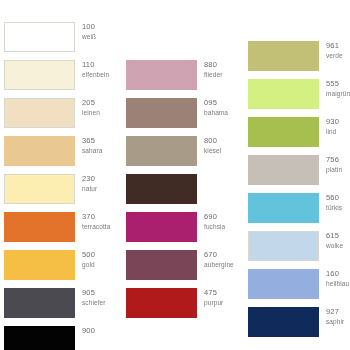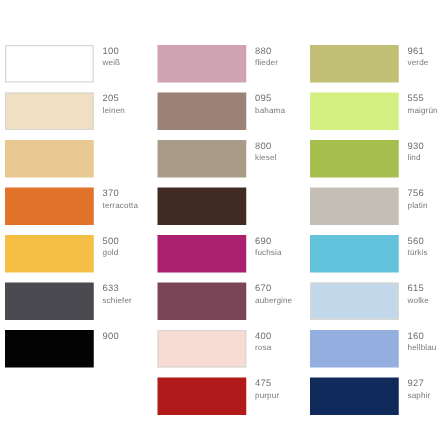--- a/index.html
+++ b/index.html
@@ -16,21 +16,21 @@
   }
 
   #color-chart {
     position: relative;
     width: 350px;
     height: 350px;
     box-sizing: border-box;
     padding: 36px 0 0 0;
     display: flex;
     flex-direction: row;
-    align-items: flex-start;
+    align-items: center;
   }
 
   .color-column {
     display: flex;
     flex-direction: column;
     width: 116px;
     flex: 0 0 116px;
   }
 
   .color-column.col-1 { padding-left: 4px; }
@@ -86,47 +86,65 @@
 <div id="color-chart">
     <div class="color-column col-1">
       <div class="swatch-row">
         <div class="swatch-chip outlined" style="background: rgb(255, 255, 255);"></div>
         <div class="swatch-text">
           <div class="swatch-code">100</div>
           <div class="swatch-label">weiß</div>
         </div>
       </div>
       <div class="swatch-row">
+        <div class="swatch-chip outlined" style="background: rgb(246, 241, 216);"></div>
+        <div class="swatch-text">
+          <div class="swatch-code">110</div>
+          <div class="swatch-label">elfenbein</div>
+        </div>
+      </div>
+      <div class="swatch-row">
         <div class="swatch-chip outlined" style="background: rgb(240, 223, 192);"></div>
         <div class="swatch-text">
           <div class="swatch-code">205</div>
           <div class="swatch-label">leinen</div>
         </div>
       </div>
       <div class="swatch-row">
         <div class="swatch-chip" style="background: rgb(234, 200, 146);"></div>
+        <div class="swatch-text">
+          <div class="swatch-code">365</div>
+          <div class="swatch-label">sahara</div>
+        </div>
+      </div>
+      <div class="swatch-row">
+        <div class="swatch-chip outlined" style="background: rgb(251, 238, 176);"></div>
+        <div class="swatch-text">
+          <div class="swatch-code">230</div>
+          <div class="swatch-label">natur</div>
+        </div>
       </div>
       <div class="swatch-row">
         <div class="swatch-chip" style="background: rgb(227, 114, 42);"></div>
         <div class="swatch-text">
           <div class="swatch-code">370</div>
           <div class="swatch-label">terracotta</div>
         </div>
       </div>
       <div class="swatch-row">
         <div class="swatch-chip" style="background: rgb(244, 191, 68);"></div>
         <div class="swatch-text">
           <div class="swatch-code">500</div>
           <div class="swatch-label">gold</div>
         </div>
       </div>
       <div class="swatch-row">
         <div class="swatch-chip" style="background: rgb(74, 74, 80);"></div>
         <div class="swatch-text">
-          <div class="swatch-code">633</div>
+          <div class="swatch-code">905</div>
           <div class="swatch-label">schiefer</div>
         </div>
       </div>
       <div class="swatch-row">
         <div class="swatch-chip" style="background: rgb(3, 3, 3);"></div>
         <div class="swatch-text">
           <div class="swatch-code">900</div>
         </div>
       </div>
     </div>
@@ -163,27 +181,20 @@
         </div>
       </div>
       <div class="swatch-row">
         <div class="swatch-chip" style="background: rgb(122, 70, 87);"></div>
         <div class="swatch-text">
           <div class="swatch-code">670</div>
           <div class="swatch-label">aubergine</div>
         </div>
       </div>
       <div class="swatch-row">
-        <div class="swatch-chip outlined" style="background: rgb(247, 220, 213);"></div>
-        <div class="swatch-text">
-          <div class="swatch-code">400</div>
-          <div class="swatch-label">rosa</div>
-        </div>
-      </div>
-      <div class="swatch-row">
         <div class="swatch-chip" style="background: rgb(176, 26, 26);"></div>
         <div class="swatch-text">
           <div class="swatch-code">475</div>
           <div class="swatch-label">purpur</div>
         </div>
       </div>
     </div>
     <div class="color-column col-3">
       <div class="swatch-row">
         <div class="swatch-chip" style="background: rgb(194, 192, 119);"></div>

